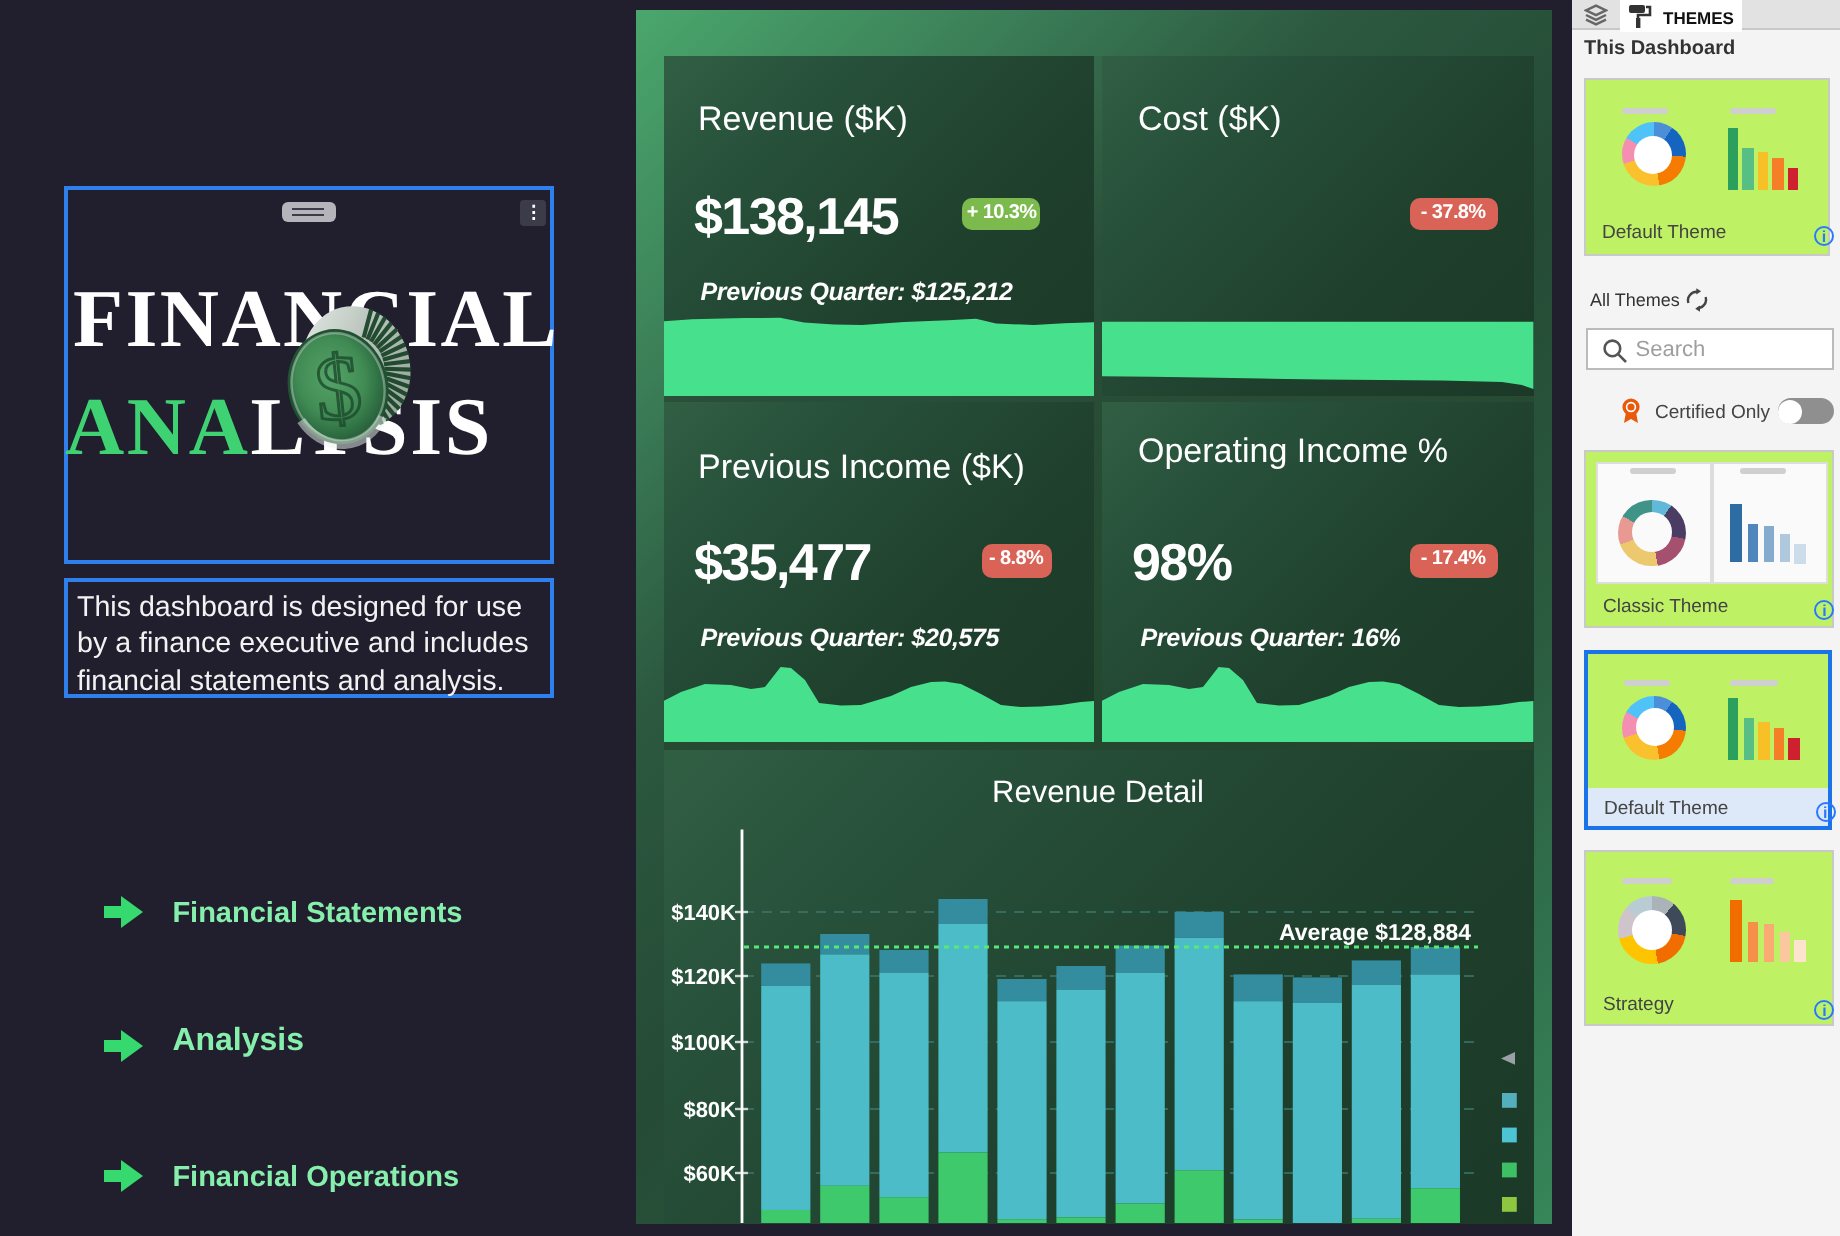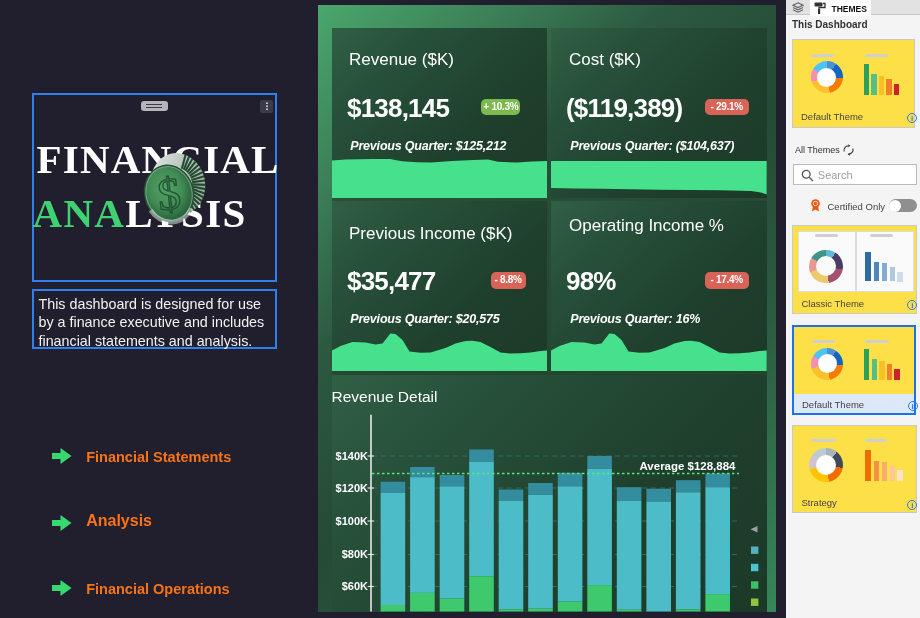--- a/index.html
+++ b/index.html
@@ -13,26 +13,26 @@
     background:linear-gradient(135deg,#315f44 0%,#27503a 25%,#1f402d 62%,#1c3928 100%); overflow:hidden; }
   .kpi-title { position:absolute; color:#fff; font-size:17px; }
   .kpi-num { position:absolute; color:#fff; font-size:26px; font-weight:bold; letter-spacing:-0.8px;text-align:right; }
   .badge { position:absolute; color:#fff; font-size:10px; font-weight:bold; letter-spacing:-0.3px;
     border-radius:5px; text-align:center; line-height:16.5px; height:16.5px; }
   .prevq { position:absolute; color:#fff; font-size:12.5px; font-weight:bold; font-style:italic; letter-spacing:-0.2px; }
   .spark { position:absolute; left:0; bottom:0; }
   
   .selbox { position:absolute; border:2px solid #2f80ed; }
   #logo-f { position:absolute; font-family:"Liberation Serif", serif; font-weight:bold; color:#fff; }
-  .menu-item { position:absolute; color:#f97316; font-weight:bold; }
+  .menu-item { position:absolute; color:#86efac; font-weight:bold; }
   
   #rightp { left:786px; top:0; width:134px; height:618px; background:#f4f4f4; }
   #tabbar { position:absolute; left:0; top:0; width:134px; height:15px; background:#e2e2e2; border-bottom:1px solid #c8c8c8; }
   .rp-label { position:absolute; color:#333; font-size:10px; }
-  .theme-card { position:absolute; background:#fde047; border:1px solid #c9c9c9; }
+  .theme-card { position:absolute; background:#bef264; border:1px solid #c9c9c9; }
   .tdash { position:absolute; height:3px; border-radius:2px; background:#cfcfcf; }
   .tname { position:absolute; font-size:9.5px; color:#444; }
   .iinfo { position:absolute; width:10px; height:10px; border:1.4px solid #2979ff; border-radius:50%;
     color:#2979ff; font-size:8px; font-weight:bold; text-align:center; line-height:9px; }
   .donut { position:absolute; border-radius:50%; }
   .donut-hole { position:absolute; background:#fff; border-radius:50%; }
   .tbar { position:absolute; }
 </style>
 </head>
 <body>
@@ -46,23 +46,21 @@
   <div class="kpi-num" style="left:15.5px; top:65px;">$138,145</div>
   <div class="badge" style="left:149.8px; top:71px; width:39px; background:#7cba4e;">+ 10.3%</div>
   <div class="prevq" style="left:18.8px; top:111.5px;">Previous Quarter: $125,212</div>
   <svg class="spark" width="215.3" height="41" viewBox="0 0 215.3 41">
     <path d="M0,3.6 L14,2.6 L40,2 L58,1.9 L70,4.3 L85,5.3 L99,5.5 L120,4 L142,3.1 L156,2.4 L166,4.8 L185,5.5 L200,4.6 L215.3,4.1 L215.3,41 L0,41 Z" fill="#47e18d"></path>
   </svg>
 </div>
 
 <div class="card" style="left:551px; top:27.5px; width:215.7px; height:170px;">
   <div class="kpi-title" style="left:18px; top:22px;">Cost ($K)</div>
-  <div class="kpi-num" style="left:15px; top:65px;">($119,389)</div>
-  <div class="badge" style="left:153.6px; top:71px; width:44px; background:#d96356;">- 29.1%</div>
-  <div class="prevq" style="left:19.3px; top:111.5px;">Previous Quarter: ($104,637)</div>
+  <div class="badge" style="left:153.6px; top:71px; width:44px; background:#d96356;">- 37.8%</div>
   <svg class="spark" width="215.7" height="41" viewBox="0 0 215.7 41">
     <path d="M0,3.9 L215.7,3.9 L215.7,37.5 L210,35.5 L200,34 L170,33.3 L140,33 L110,32.7 L80,32.3 L50,31.8 L25,31.4 L0,31.1 Z" fill="#47e18d"></path>
   </svg>
 </div>
 
 <div class="card" style="left:331.5px; top:201px; width:215.3px; height:170px;">
   <div class="kpi-title" style="left:17.5px; top:23px;">Previous Income ($K)</div>
   <div class="kpi-num" style="left:15.5px; top:64.5px;">$35,477</div>
   <div class="badge" style="left:159.1px; top:71px; width:35px; background:#d96356;">- 8.8%</div>
   <div class="prevq" style="left:18.8px; top:111px;">Previous Quarter: $20,575</div>
@@ -149,21 +147,21 @@
       <text x="36" y="183.5">$80K</text>
       <text x="36" y="215.5">$60K</text>
     </g>
 
     <path d="M425.5,151 L418.5,154.2 L425.5,157.4 Z" fill="#9aa0a6"></path>
     <rect x="419" y="171.5" width="7.4" height="7.4" fill="#55aebc"></rect>
     <rect x="419" y="188.8" width="7.4" height="7.4" fill="#4cc4d4"></rect>
     <rect x="419" y="206.3" width="7.4" height="7.4" fill="#3dbf63"></rect>
     <rect x="419" y="223.5" width="7.4" height="7.4" fill="#8ec63f"></rect>
   </svg>
-  <div style="position:absolute; left:0; top:13px; width:435px; text-align:left; color:#fff; font-size:15.5px;">Revenue Detail</div>
+  <div style="position:absolute; left:0; top:13px; width:435px; text-align:center; color:#fff; font-size:15.5px;">Revenue Detail</div>
 </div>
 
 <div class="selbox" style="left:32.3px; top:93.4px; width:244.9px; height:189px;"></div>
 <div class="selbox" style="left:32.3px; top:288.5px; width:244.9px; height:60.7px;"></div>
 
 <div class="abs" style="left:141px; top:100.7px; width:26.6px; height:10.4px; background:#b4b4ba; border-radius:3px;">
   <div style="position:absolute; left:5px; top:3px; width:16px; height:1.6px; background:#3c3b49;"></div>
   <div style="position:absolute; left:5px; top:6px; width:16px; height:1.6px; background:#3c3b49;"></div>
 </div>
 

